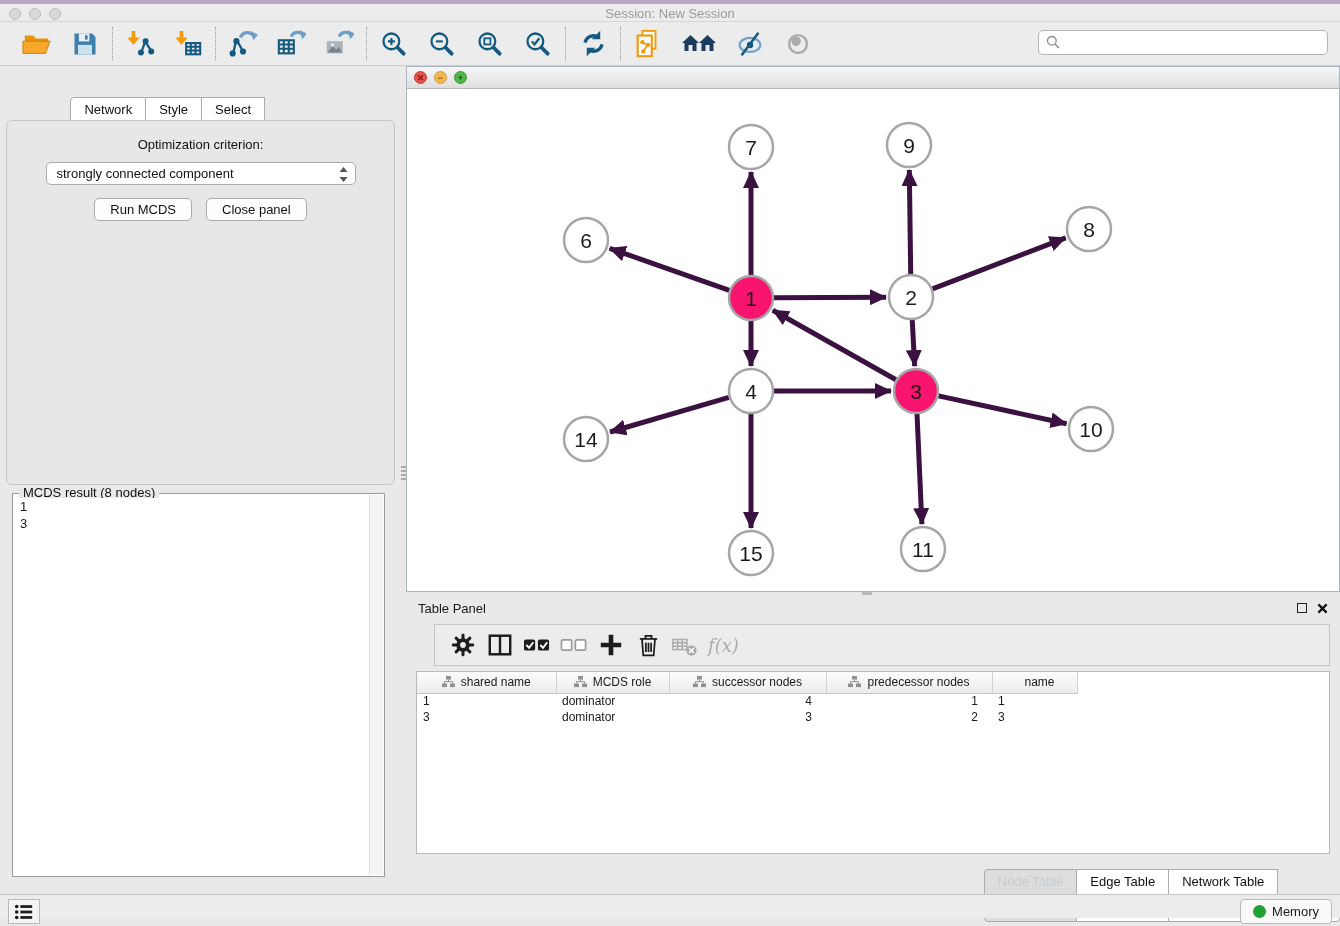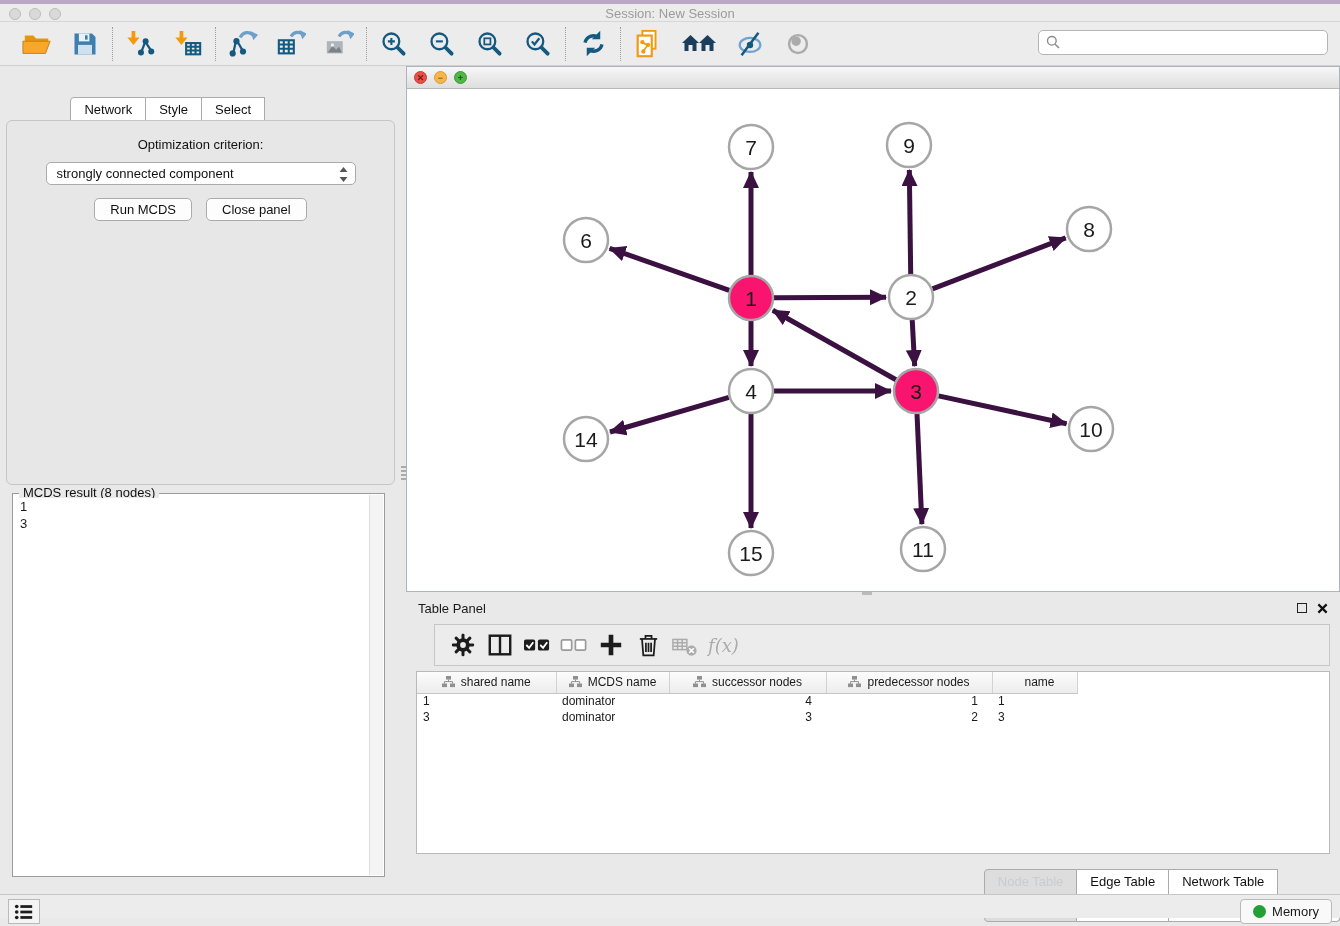--- a/index.html
+++ b/index.html
@@ -474,21 +474,21 @@
             <th style="width: 113px;">
               <span class="thwrap">
                 <svg width="13" height="12" viewBox="0 0 13 12">
                   <g fill="#909090">
                     <rect x="4" y="0" width="5" height="3.6"></rect>
                     <rect x="0" y="7.5" width="5" height="3.6"></rect>
                     <rect x="8" y="7.5" width="5" height="3.6"></rect>
                   </g>
                   <path d="M6.5 3.6v2M2.5 7.5V5.6h8v1.9" stroke="#909090" fill="none"></path>
                 </svg>
-                <span>MCDS name</span>
+                <span>MCDS role</span>
               </span>
             </th>
             <th style="width: 157px;">
               <span class="thwrap">
                 <svg width="13" height="12" viewBox="0 0 13 12">
                   <g fill="#909090">
                     <rect x="4" y="0" width="5" height="3.6"></rect>
                     <rect x="0" y="7.5" width="5" height="3.6"></rect>
                     <rect x="8" y="7.5" width="5" height="3.6"></rect>
                   </g>

